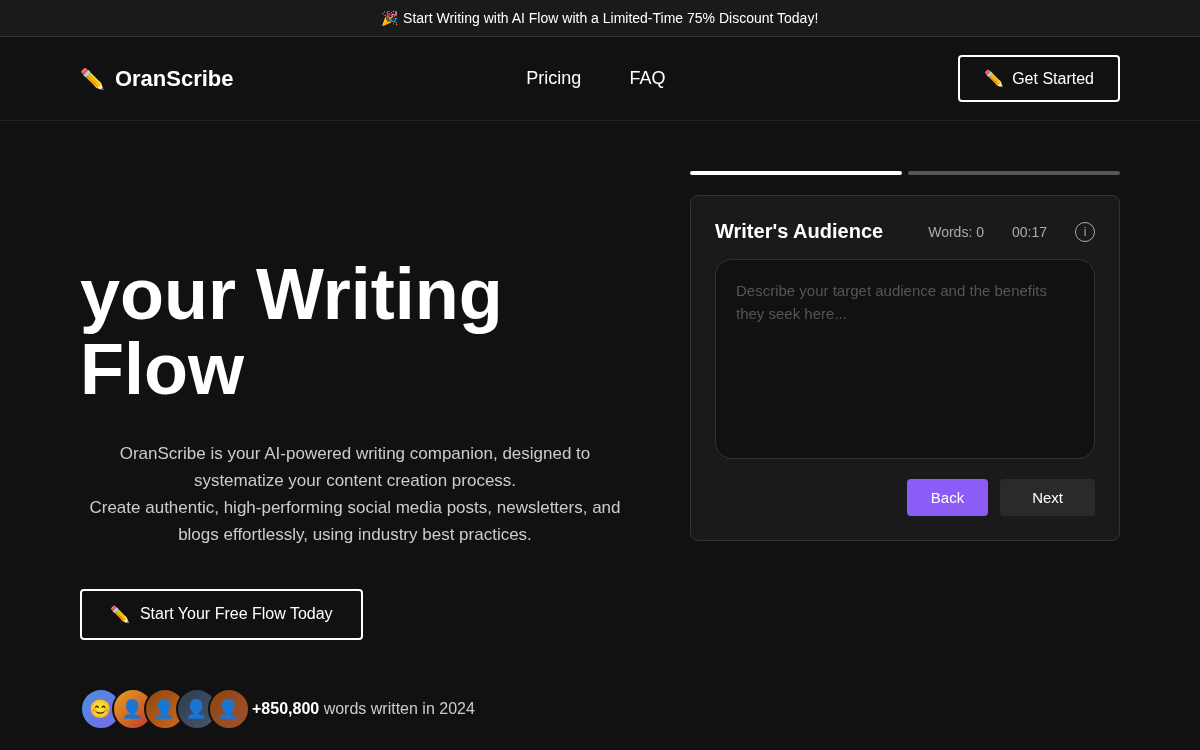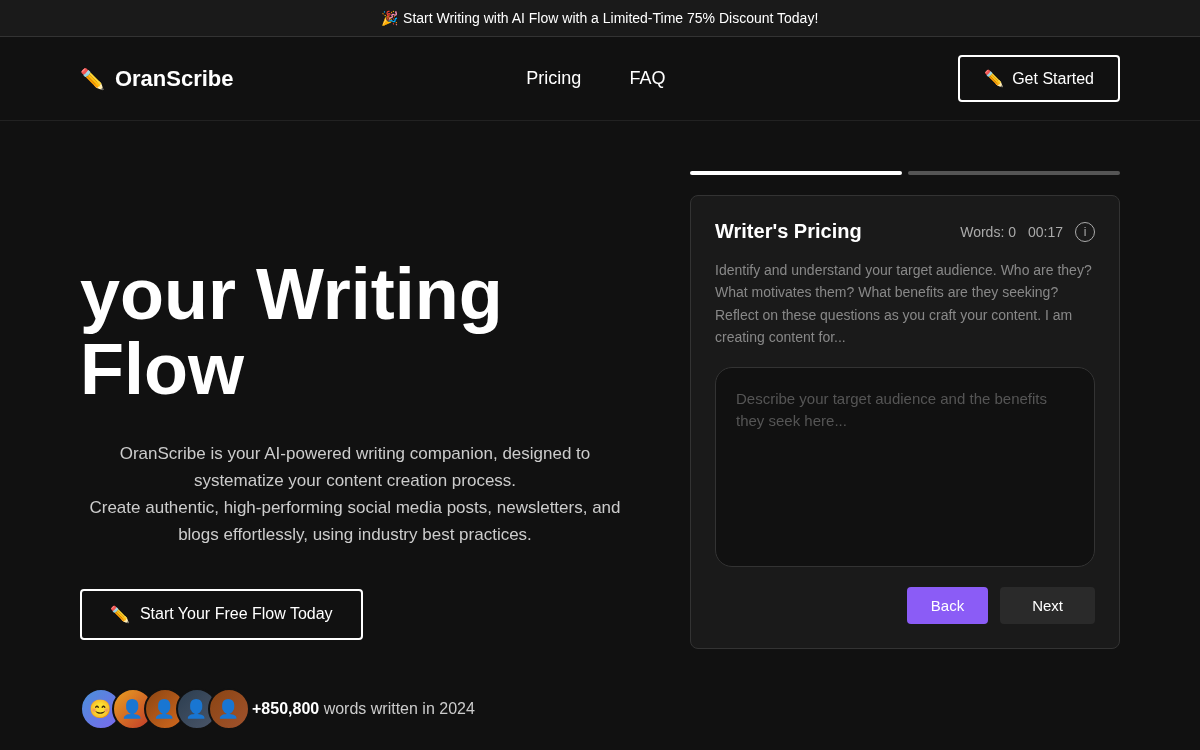--- a/index.html
+++ b/index.html
@@ -180,21 +180,21 @@
       margin-bottom: 16px;
     }
     .card-title {
       font-size: 20px;
       font-weight: 600;
       color: #fff;
     }
     .card-meta {
       display: flex;
       align-items: center;
-      gap: 12px;
+      gap: 28px;
       font-size: 14px;
       color: #aaa;
     }
     .info-icon {
       width: 20px;
       height: 20px;
       border-radius: 50%;
       border: 1.5px solid #aaa;
       display: flex;
       align-items: center;
@@ -298,28 +298,27 @@
 
   <div class="right-side">
 
     <div class="progress-bar-container">
       <div class="progress-segment active"></div>
       <div class="progress-segment inactive"></div>
     </div>
 
     <div class="widget-card">
       <div class="card-header">
-        <div class="card-title">Writer's Pricing</div>
+        <div class="card-title">Writer's Audience</div>
         <div class="card-meta">
           <span>Words: 0</span>
           <span>00:17</span>
           <div class="info-icon">i</div>
         </div>
       </div>
-      <p class="card-description">Identify and understand your target audience. Who are they? What motivates them? What benefits are they seeking? Reflect on these questions as you craft your content. I am creating content for...</p>
       <div class="textarea-container">
         <div class="textarea-placeholder">Describe your target audience and the benefits they seek here...</div>
       </div>
       <div class="card-actions">
         <button class="btn-back">Back</button>
         <button class="btn-next">Next</button>
       </div>
     </div>
   </div>
 

